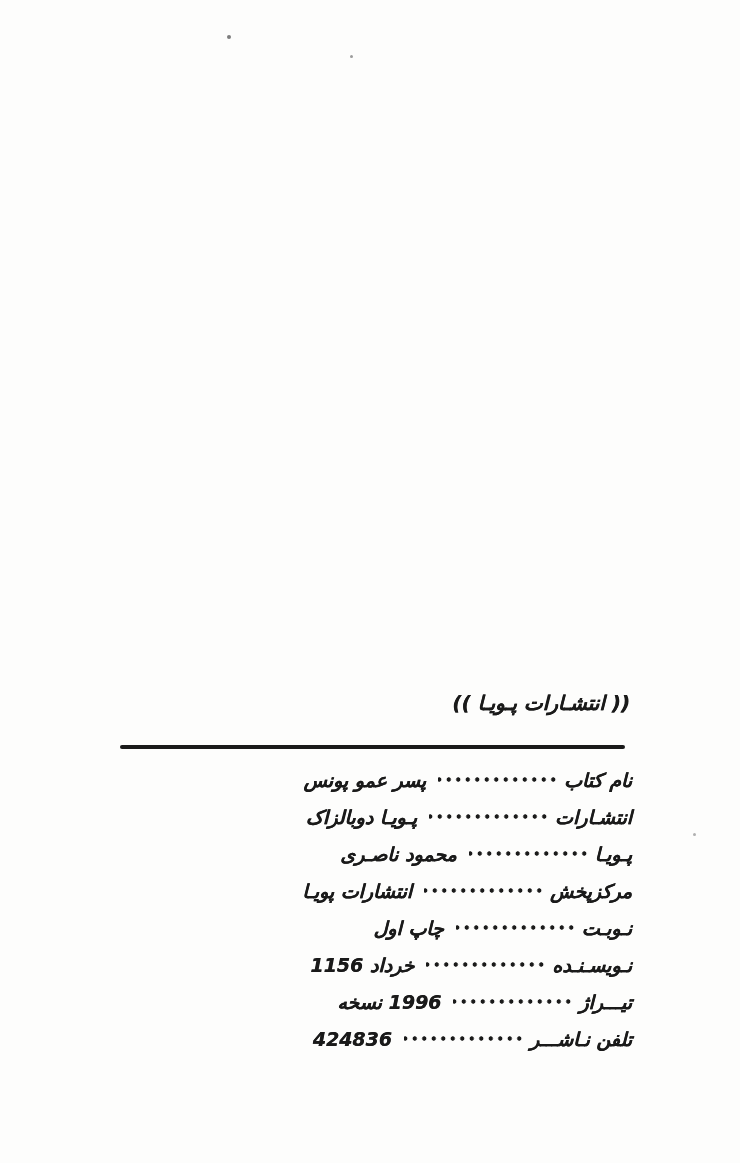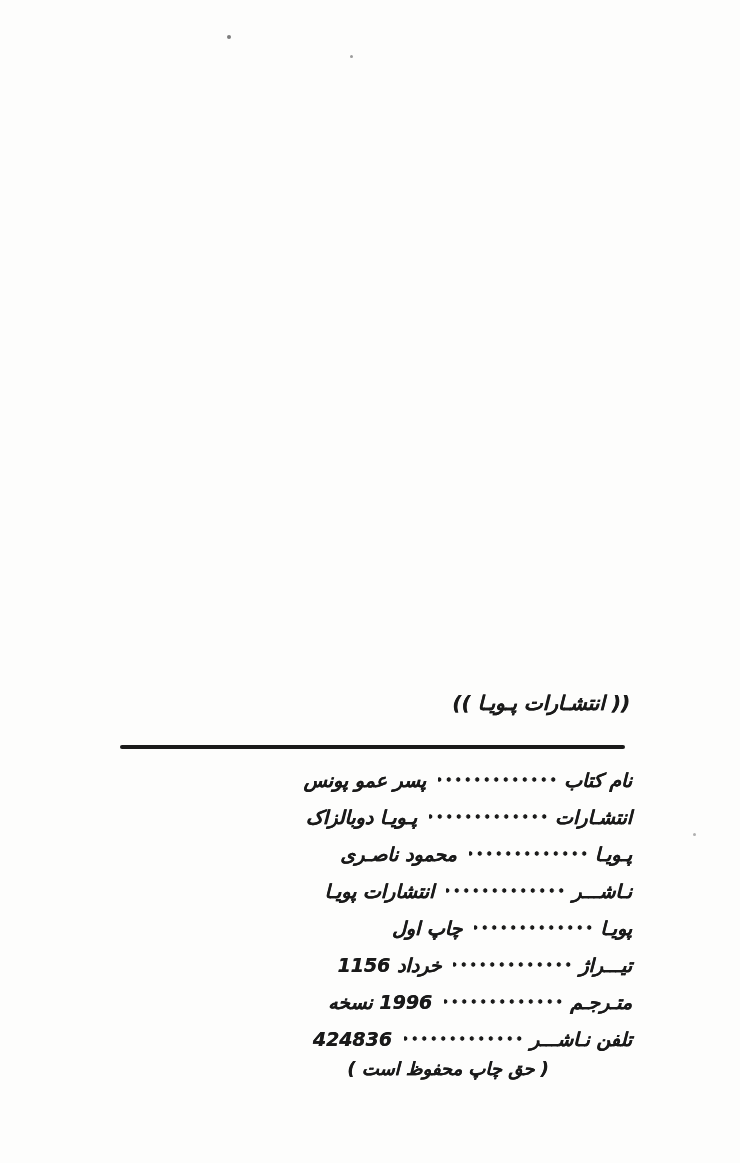--- a/index.html
+++ b/index.html
@@ -119,46 +119,45 @@
       <span class="value">پـویـا دوبالزاک</span>
     </div>
 
     <div class="row">
       <span class="label">پـویـا</span>
       <span class="leader"></span>
       <span class="value">محمود ناصـری</span>
     </div>
 
     <div class="row">
-      <span class="label">نـاشـــر</span>
+      <span class="label">مرکزپخش</span>
       <span class="leader"></span>
       <span class="value">انتشارات پویـا</span>
     </div>
 
     <div class="row">
-      <span class="label">پویـا</span>
+      <span class="label">نـوبـت</span>
       <span class="leader"></span>
       <span class="value">چاپ اول</span>
     </div>
 
     <div class="row">
-      <span class="label">تیـــراژ</span>
+      <span class="label">نـویسـنـده</span>
       <span class="leader"></span>
       <span class="value">خرداد 1156</span>
     </div>
 
     <div class="row">
-      <span class="label">متـرجـم</span>
+      <span class="label">تیـــراژ</span>
       <span class="leader"></span>
       <span class="value">1996 نسخه</span>
     </div>
 
     <div class="row">
       <span class="label">تلفن نـاشـــر</span>
       <span class="leader"></span>
       <span class="value">424836</span>
     </div>
 
   </div>
 
-  <div class="copyright">( حق چاپ محفوظ است )</div>
 
 </div>
 
 </body></html>

